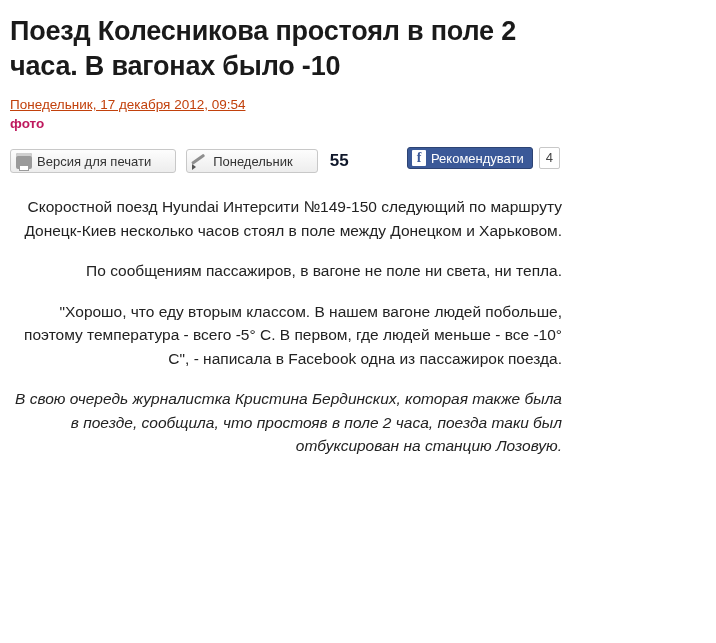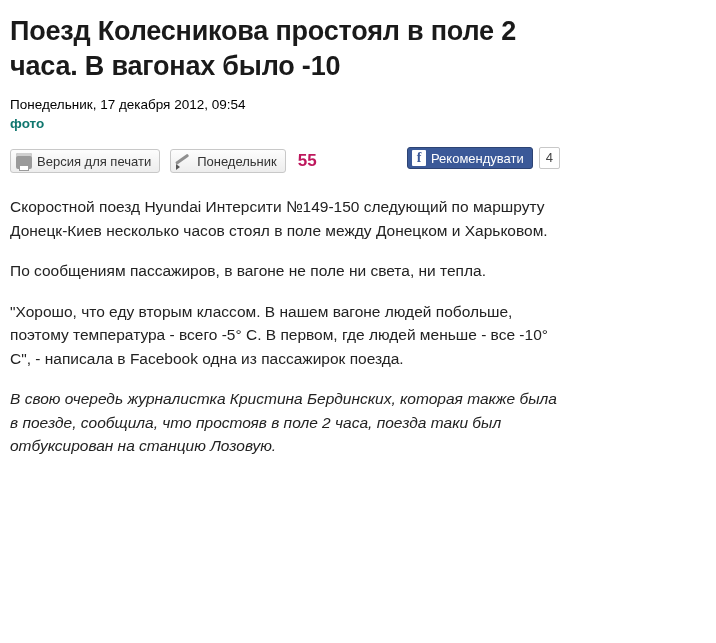--- a/index.html
+++ b/index.html
@@ -22,44 +22,45 @@
   .headline {
     font-size: 27px;
     font-weight: bold;
     line-height: 1.28;
     color: #1a1a1a;
     margin: 0 0 14px 0;
     letter-spacing: -0.2px;
   }
   .meta {
     font-size: 13.5px;
-    color: #000000;
+    color: #c2410c;
     margin: 0 0 4px 0;
+    text-decoration: underline;
   }
   .photo-tag {
     font-size: 13.5px;
-    color: #0f766e;
+    color: #be185d;
     font-weight: bold;
     margin: 0 0 16px 0;
   }
   .toolbar {
     display: flex;
     align-items: center;
     height: 28px;
     margin-bottom: 20px;
     position: relative;
   }
   .tool-btn {
     display: inline-flex;
     align-items: center;
     height: 24px;
     border: 1px solid #c8c8c8;
     background: linear-gradient(#fdfdfd, #ededed);
     border-radius: 3px;
-    padding: 0 8px 0 5px;
+    padding: 0 24px 0 5px;
     font-size: 13px;
     color: #333333;
     margin-right: 10px;
     box-sizing: border-box;
     cursor: pointer;
   }
   .tool-btn .ico {
     display: inline-block;
     width: 16px;
     height: 16px;
@@ -105,21 +106,21 @@
     top: 11px;
     width: 0;
     height: 0;
     border-left: 4px solid #555555;
     border-top: 3px solid transparent;
     border-bottom: 3px solid transparent;
   }
   .comment-count {
     font-size: 17px;
     font-weight: bold;
-    color: #be185d;
+    color: #0f172a;
     margin-left: 2px;
     margin-right: 4px;
   }
   .fb-wrap {
     position: absolute;
     right: 2px;
     top: 0;
     display: flex;
     align-items: center;
   }
@@ -160,20 +161,21 @@
     font-size: 13px;
     color: #444444;
     padding: 2px 6px;
     line-height: 16px;
   }
   .article p {
     font-size: 15.5px;
     line-height: 1.52;
     color: #222222;
     margin: 0 0 17px 0;
+    text-align: right;
   }
   .article p:last-child {
     margin-bottom: 0;
     font-style: italic;
   }
 </style>
 </head>
 <body>
 
 <div class="page">

